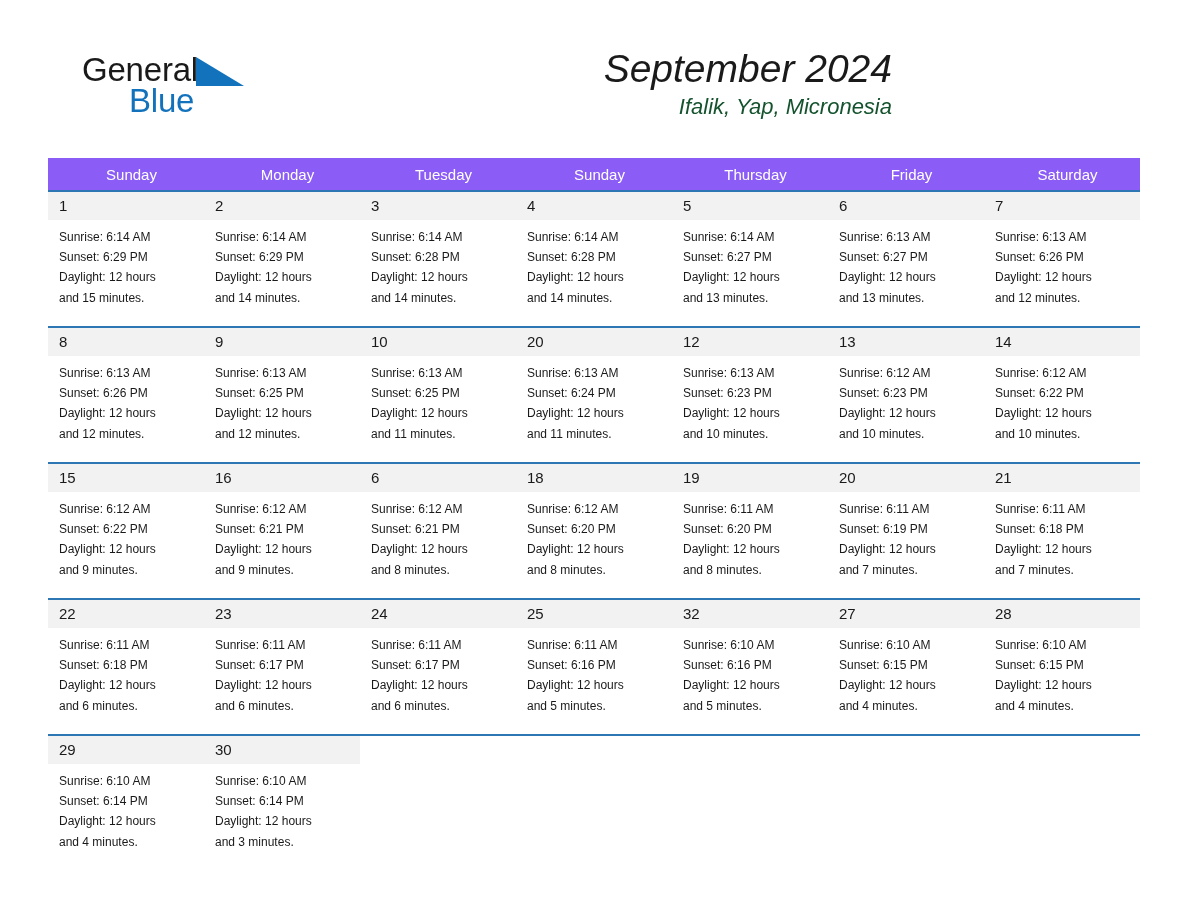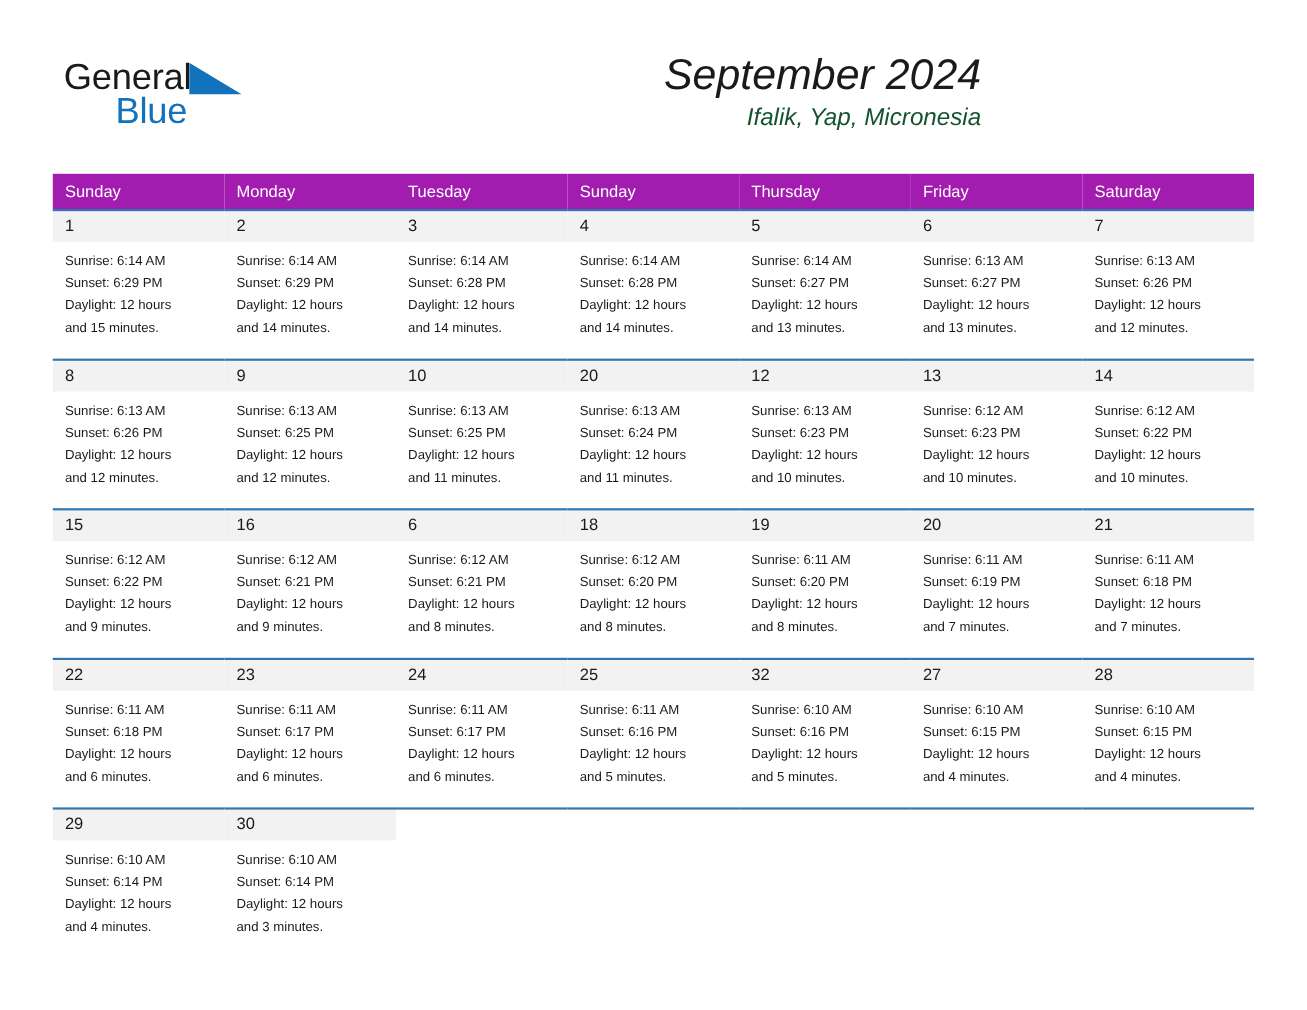--- a/index.html
+++ b/index.html
@@ -12,20 +12,21 @@
     background: #ffffff;
     font-family: "Liberation Sans", sans-serif;
     color: #1a1a1a;
     overflow: hidden;
   }
   .page {
     position: relative;
     width: 944px;
     height: 918px;
     box-sizing: border-box;
+    padding-left: 24px;
   }
 
   
   .header {
     position: relative;
     height: 118px;
     padding: 0 48px;
     box-sizing: border-box;
   }
   .brand {
@@ -88,25 +89,25 @@
     width: 1092px;
   }
   table.cal {
     border-collapse: collapse;
     table-layout: fixed;
     width: 1092px;
   }
   table.cal col { width: 156px; }
 
   thead th {
-    background: #a21caf;
+    background: #8b5cf6;
     color: #ffffff;
     font-size: 15px;
     font-weight: normal;
-    text-align: left;
+    text-align: center;
     padding: 7px 0 7px 11px;
     height: 18px;
     box-sizing: content-box;
   }
 
   tbody tr.week-row > td {
     vertical-align: top;
     border-top: 2px solid #2d77b5;
     padding: 0;
     height: 117px;

